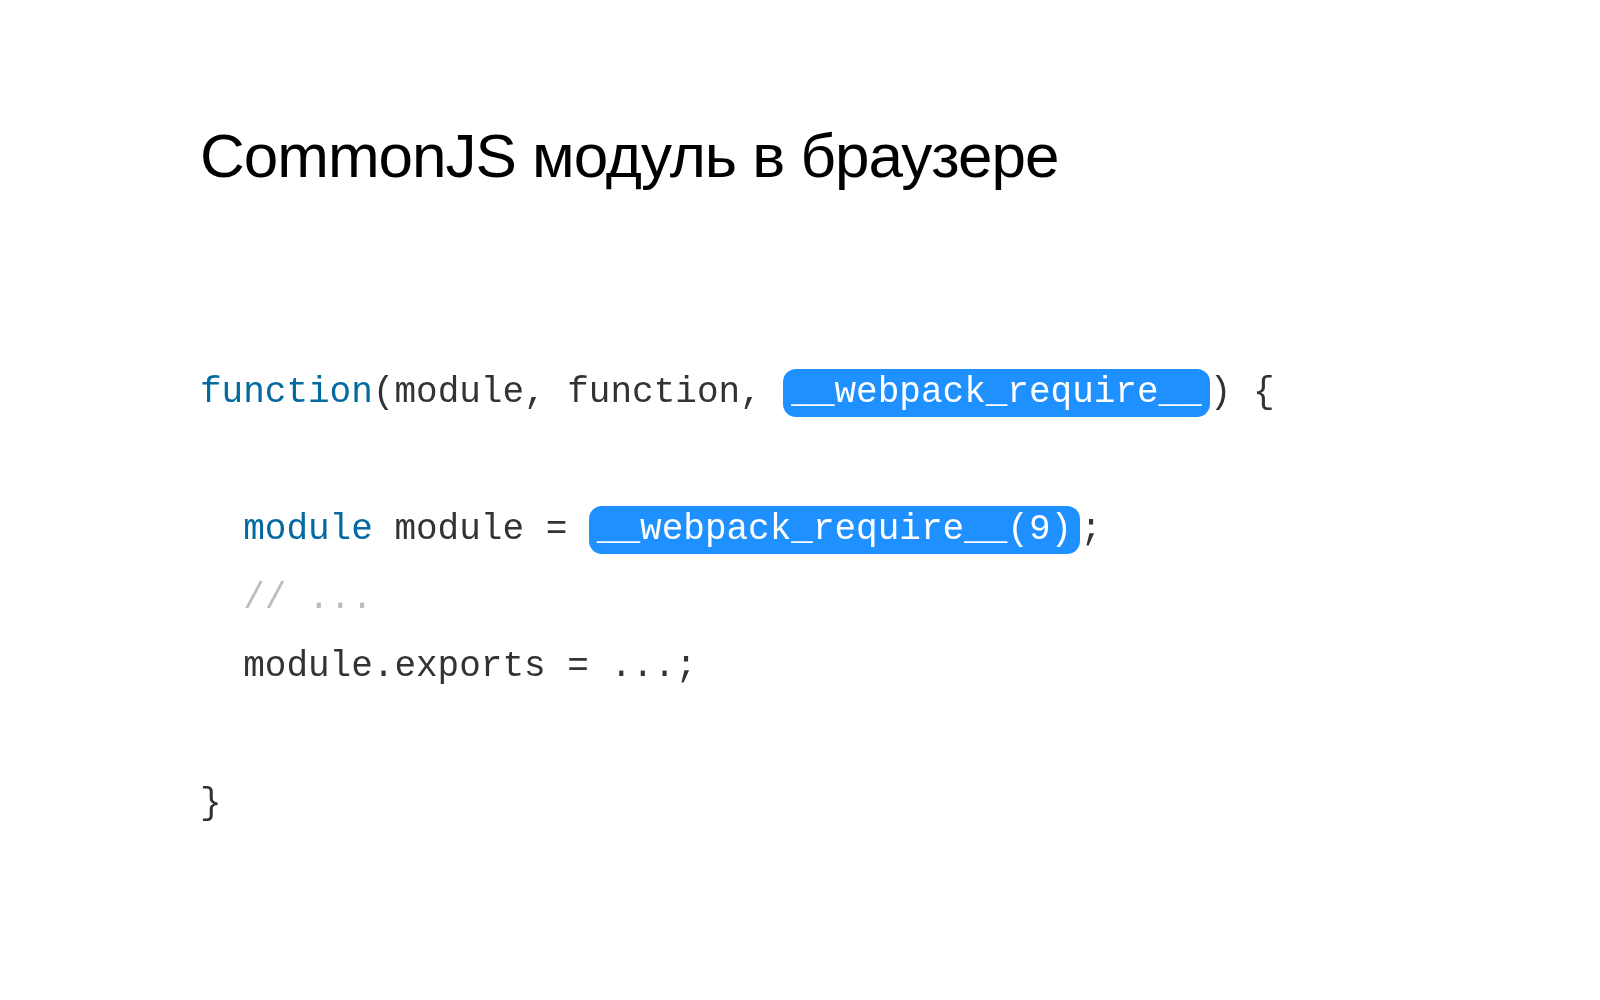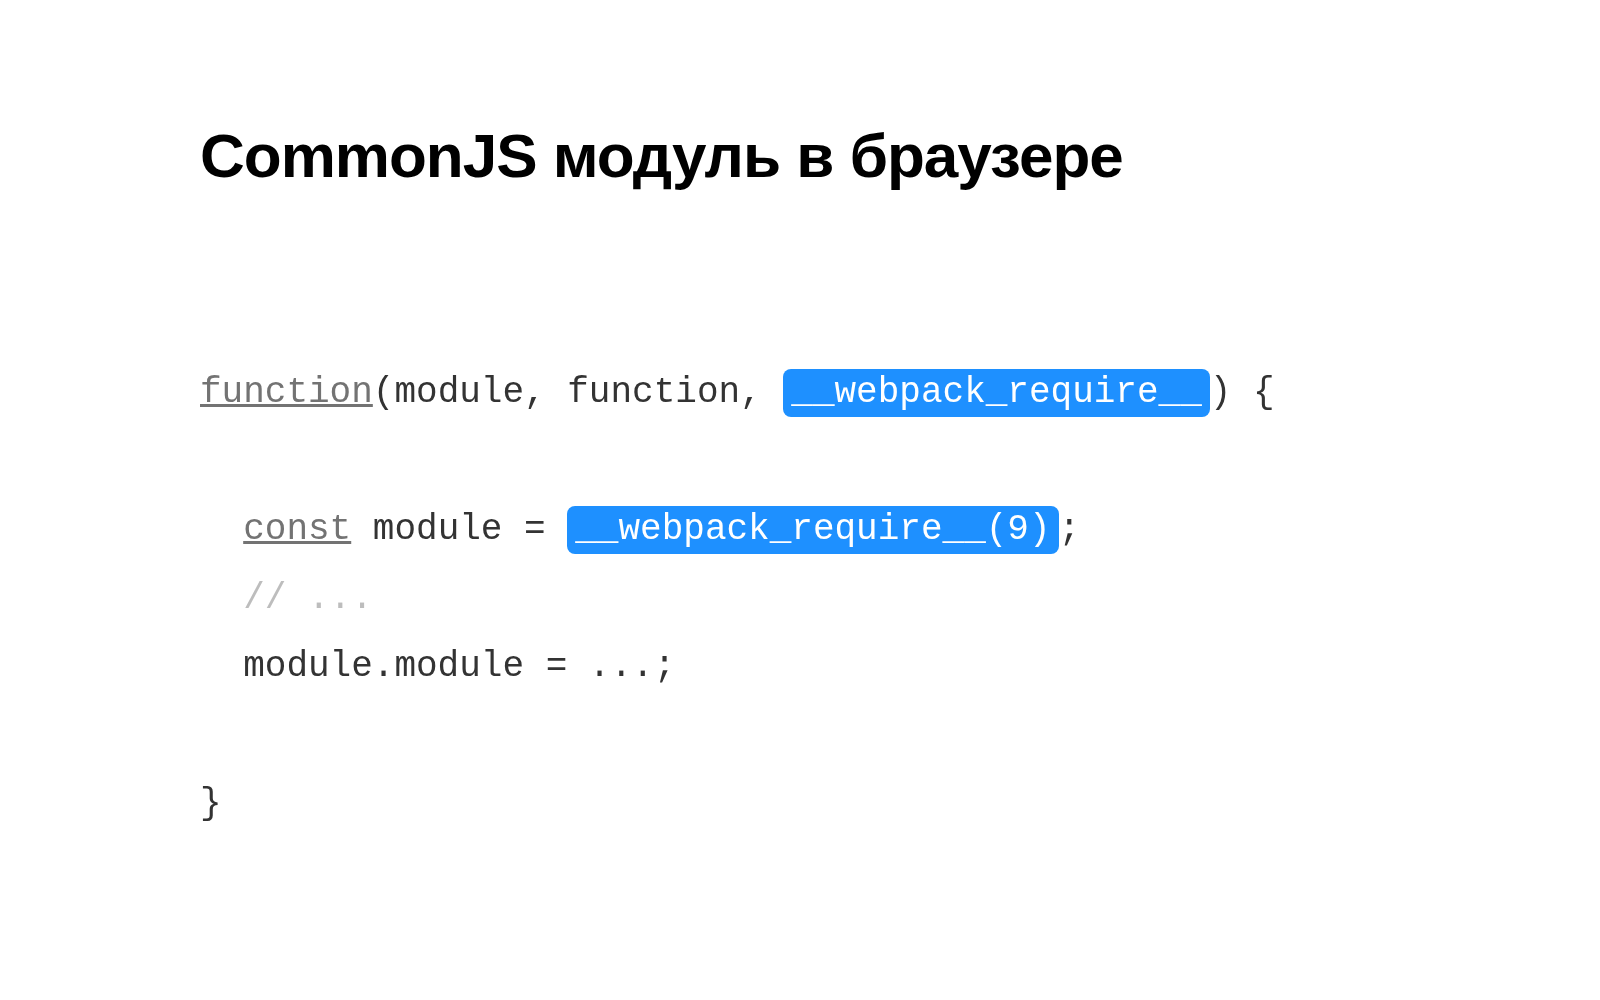--- a/index.html
+++ b/index.html
@@ -12,50 +12,50 @@
   }
   .slide {
     position: relative;
     width: 1600px;
     height: 1000px;
     box-sizing: border-box;
     padding: 120px 200px 0 200px;
   }
   .title {
     font-size: 62px;
-    font-weight: 700;
+    font-weight: 400;
     color: #000;
     letter-spacing: -1px;
     margin: 0 0 100px 0;
   }
   .code {
     font-family: "SF Mono", ui-monospace, Menlo, Consolas, "Liberation Mono", monospace;
     font-size: 36px;
     line-height: 1.9;
     color: #333;
     white-space: pre;
   }
-  .code .kw { color: #737373; text-decoration: underline; }
+  .code .kw { color: #0369a1; }
   .code .comment { color: #bdbdbd; }
   .code .hl {
     background: #1e90ff;
     color: #ffffff;
     padding: 3px 8px 4px 8px;
-    border-radius: 8px;
+    border-radius: 13px;
   }
   .code .indent { display:inline-block; width: 1.2em; }
 </style>
 </head>
 <body>
 
 <div class="slide">
   <h1 class="title">CommonJS модуль в браузере</h1>
 
   <div class="code">
 <span><span class="kw">function</span><span>(module, function, </span><span class="hl">__webpack_require__</span><span>) {</span></span>
 
-<span><span class="indent"></span><span class="kw">const</span><span> module = </span><span class="hl">__webpack_require__(9)</span><span>;</span></span>
+<span><span class="indent"></span><span class="kw">module</span><span> module = </span><span class="hl">__webpack_require__(9)</span><span>;</span></span>
 <span><span class="indent"></span><span class="comment">// ...</span></span>
-<span><span class="indent"></span><span>module.module = ...;</span></span>
+<span><span class="indent"></span><span>module.exports = ...;</span></span>
 
 <span><span>}</span></span>
   </div>
 </div>
 
 </body></html>

